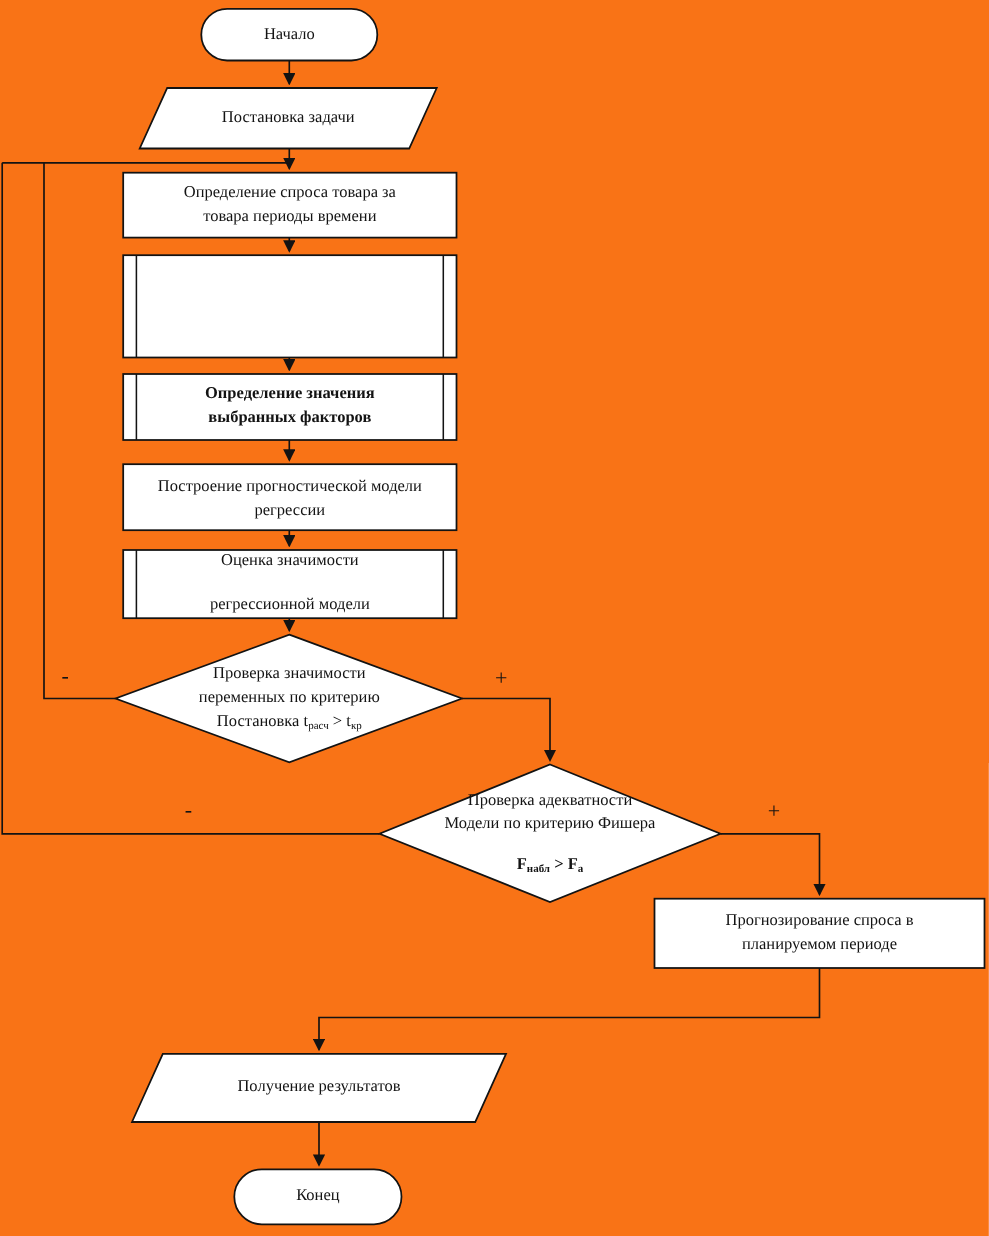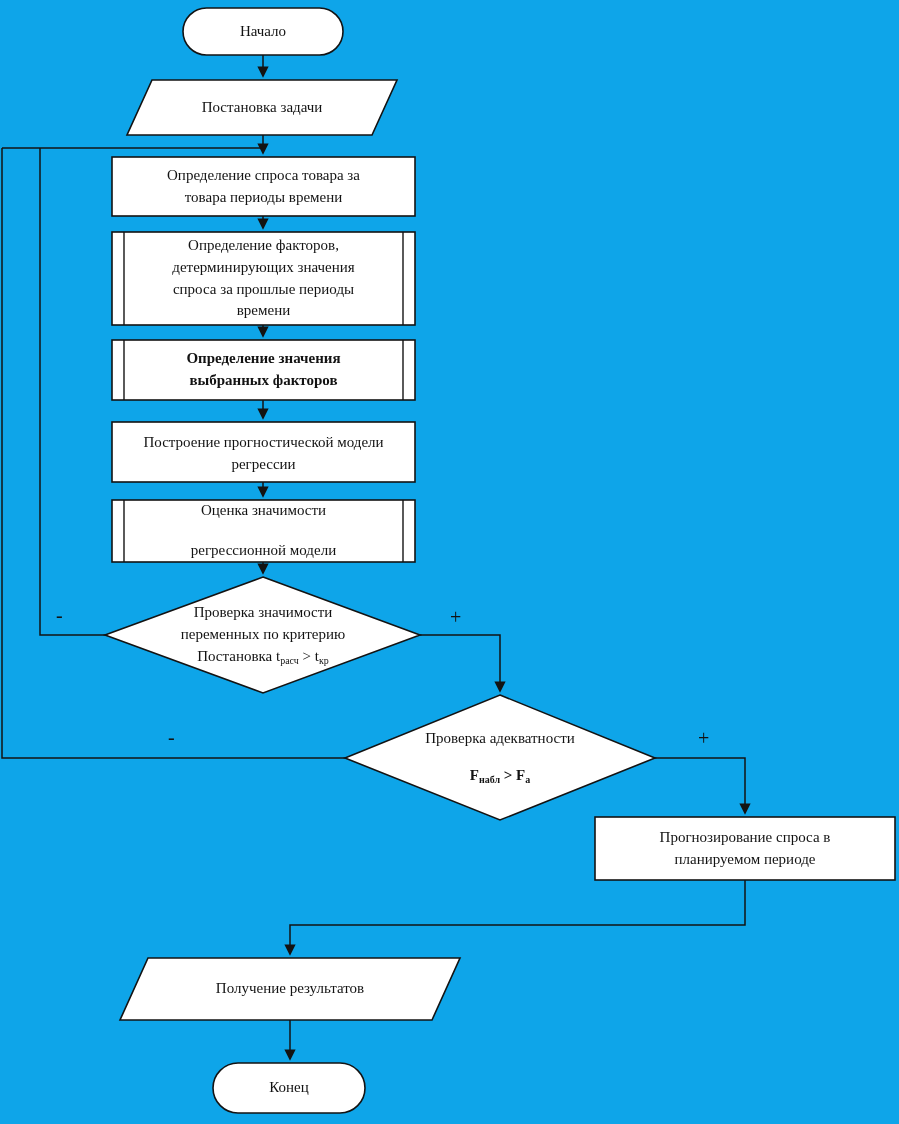--- a/index.html
+++ b/index.html
@@ -1,18 +1,18 @@
 <!DOCTYPE html>
 <html><head>
 <meta charset="utf-8">
 <style>
   * { margin:0; padding:0; box-sizing:border-box; }
   html,body { background:#ffffff; }
   body { font-family:"Liberation Serif","DejaVu Serif",serif; color:#131313; }
-  .canvas { position:relative; width:899px; height:1124px; background:#0ea5e9; overflow:hidden; }
+  .canvas { position:relative; width:899px; height:1124px; background:#f97316; overflow:hidden; }
   .layer { position:absolute; left:0; top:0; }
   .txt {
     position:absolute; display:flex; flex-direction:column;
     align-items:center; justify-content:center; text-align:center;
     font-size:15px; line-height:1.45; color:#131313;
   }
   .txt .ln { white-space:nowrap; }
   .formula { white-space:nowrap; }
   .formula .sub { font-size:10px; vertical-align:-3px; }
   .gap-top { margin-top:15px;font-weight:bold; }
@@ -82,26 +82,20 @@
 
   <div class="txt" style="left:127px; top:80px; width:270px; height:55px;">
     <div class="ln">Постановка задачи</div>
   </div>
 
   <div class="txt" style="left:112px; top:157px; width:303px; height:59px;">
     <div class="ln">Определение спроса товара за</div>
     <div class="ln">товара периоды времени</div>
   </div>
 
-  <div class="txt" style="left:124px; top:232px; width:279px; height:93px;">
-    <div class="ln">Определение факторов,</div>
-    <div class="ln">детерминирующих значения</div>
-    <div class="ln">спроса за прошлые периоды</div>
-    <div class="ln">времени</div>
-  </div>
 
   <div class="txt" style="left:124px; top:340px; width:279px; height:60px;font-weight:bold;">
     <div class="ln">Определение значения</div>
     <div class="ln">выбранных факторов</div>
   </div>
 
   <div class="txt" style="left:112px; top:422px; width:303px; height:64px;">
     <div class="ln">Построение прогностической модели</div>
     <div class="ln">регрессии</div>
   </div>
@@ -112,20 +106,21 @@
   </div>
 
   <div class="txt" style="left:133px; top:585px; width:260px; height:100px;">
     <div class="ln">Проверка значимости</div>
     <div class="ln">переменных по критерию</div>
     <div class="ln formula"><span>Постановка t</span><span class="sub">расч</span><span> &gt; t</span><span class="sub">кр</span></div>
   </div>
 
   <div class="txt" style="left:360px; top:705px; width:280px; height:106px;">
     <div class="ln">Проверка адекватности</div>
+    <div class="ln">Модели по критерию Фишера</div>
     <div class="ln formula gap-top"><span>F</span><span class="sub">набл</span><span> &gt; F</span><span class="sub">a</span></div>
   </div>
 
   <div class="txt" style="left:120px; top:958px; width:340px; height:62px;">
     <div class="ln">Получение результатов</div>
   </div>
 
   <div class="txt" style="left:595px; top:817px; width:300px; height:63px;">
     <div class="ln">Прогнозирование спроса в</div>
     <div class="ln">планируемом периоде</div>

